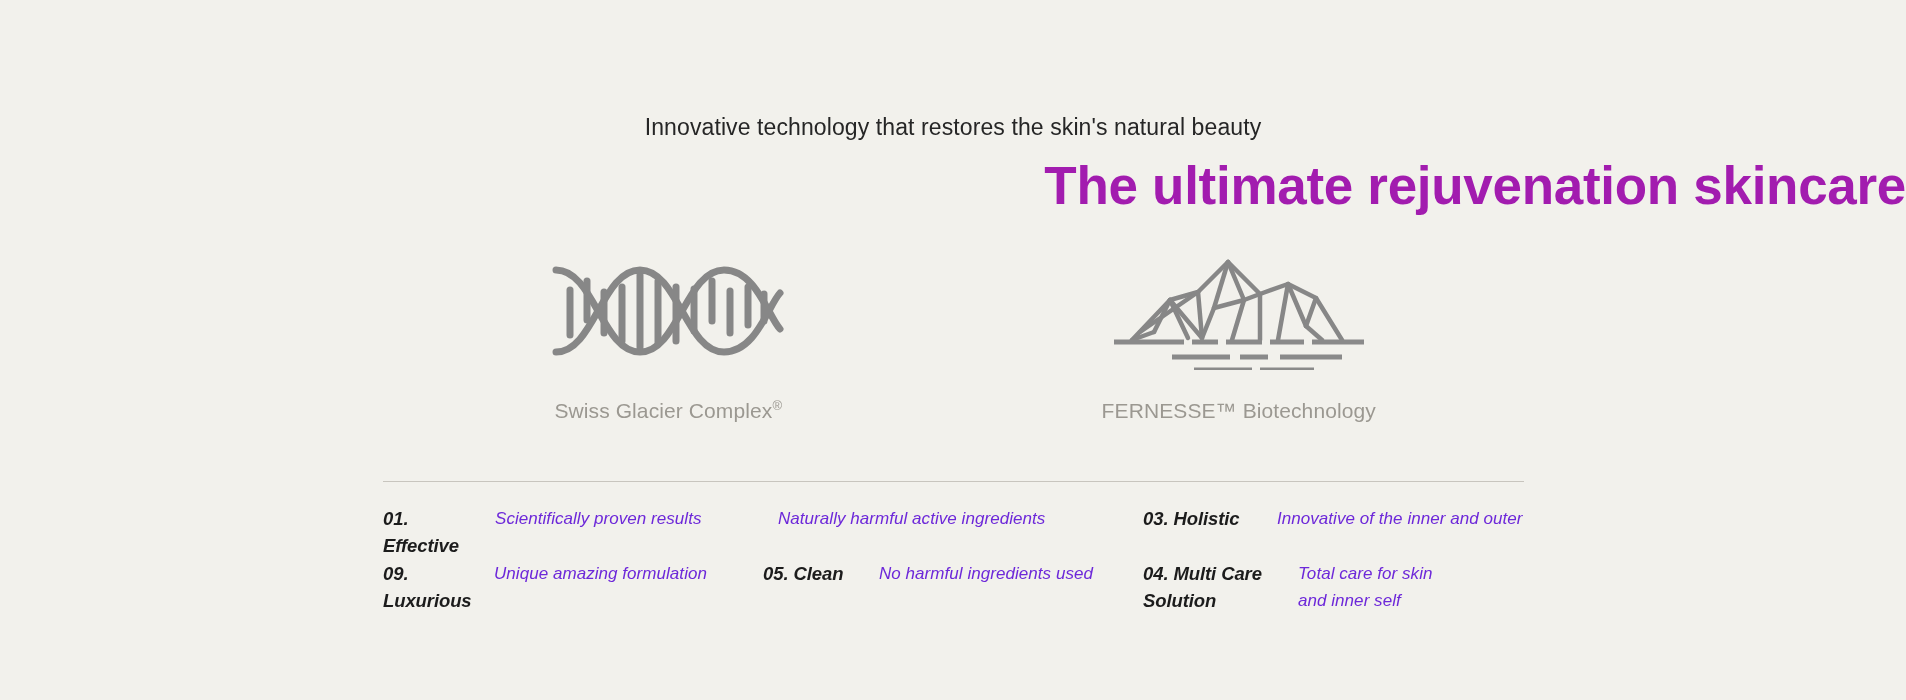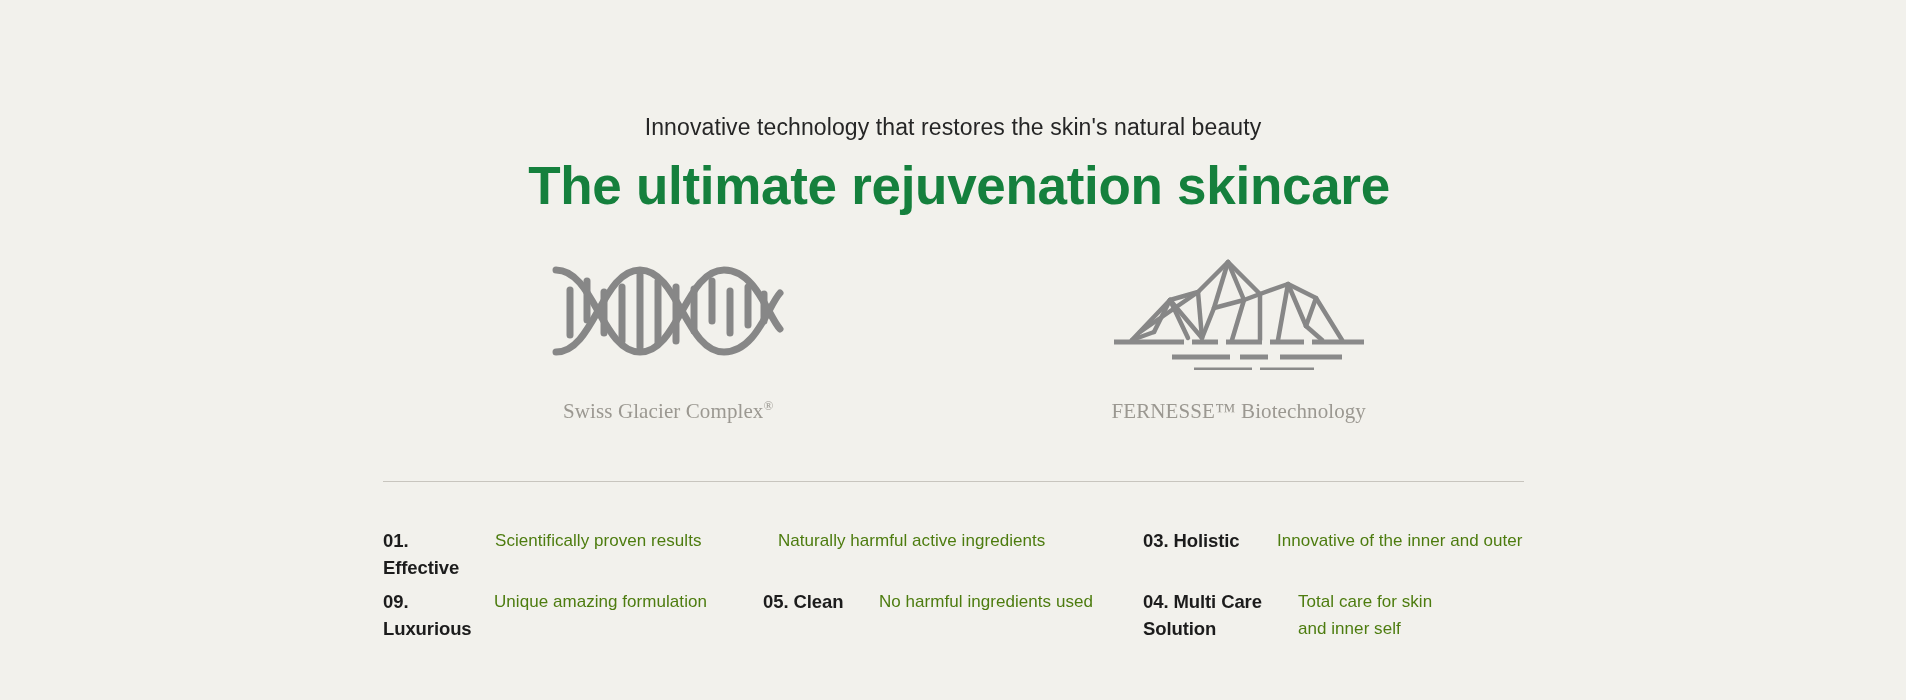--- a/index.html
+++ b/index.html
@@ -40,33 +40,33 @@
     font-weight: 400;
     letter-spacing: 0.1px;
     margin: 0;
   }
 
   .headline {
     margin: 13px 0 0 12px;
     font-size: 53px;
     line-height: 62px;
     font-weight: 700;
-    color: #15803d;
+    color: #a21caf;
     letter-spacing: -0.3px;
+    text-align: right;
   }
 
   
   .icons-row {
     position: absolute;
     top: 248px;
     left: 383px;
     width: 1141px;
     display: flex;
     align-items: flex-start;
-    font-family: Liberation Serif, serif;
   }
 
   .icon-cell {
     width: 50%;
     display: flex;
     flex-direction: column;
     align-items: center;
   }
 
   .icon-art {
@@ -97,26 +97,27 @@
     top: 481px;
     left: 383px;
     width: 1141px;
     height: 1px;
     background: #c8c5be;
   }
 
   
   .features {
     position: absolute;
-    top: 527px;
+    top: 505px;
     left: 383px;
     width: 1160px;
     display: grid;
     grid-template-columns: 380px 380px 400px;
-    row-gap: 7px;
+    row-gap: 1px;
+    font-style: italic;
   }
 
   .feature {
     display: flex;
     align-items: flex-start;
     padding-right: 8px;
     box-sizing: border-box;
   }
 
   .feature-label {
@@ -126,21 +127,21 @@
     color: #1c1c1c;
     letter-spacing: -0.1px;
     flex: 0 0 auto;
     white-space: normal;
   }
 
   .feature-desc {
     font-size: 17px;
     line-height: 27px;
     font-weight: 400;
-    color: #4d7c0f;
+    color: #6d28d9;
     letter-spacing: 0.05px;
   }
 
   
   .feature.c1 .feature-label { width: 100px; }
   .feature.c2 .feature-label { width: 104px; }
   .feature.c3 .feature-label { width: 120px; }
 
   .feature.c1.r1 .feature-desc { margin-left: 12px; }
   .feature.c1.r2 .feature-desc { margin-left: 11px; }

